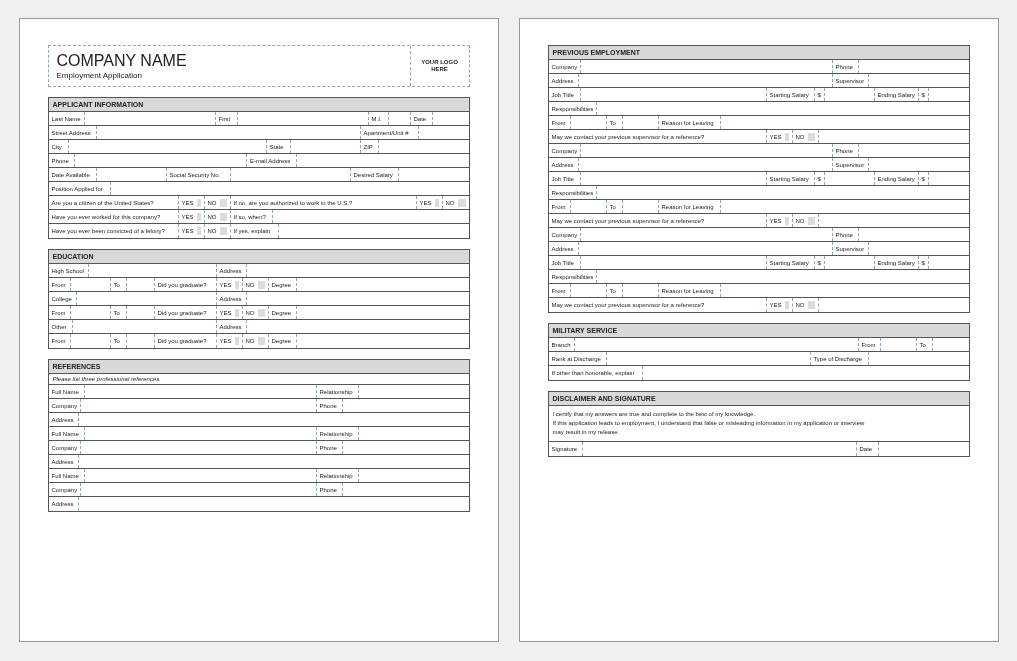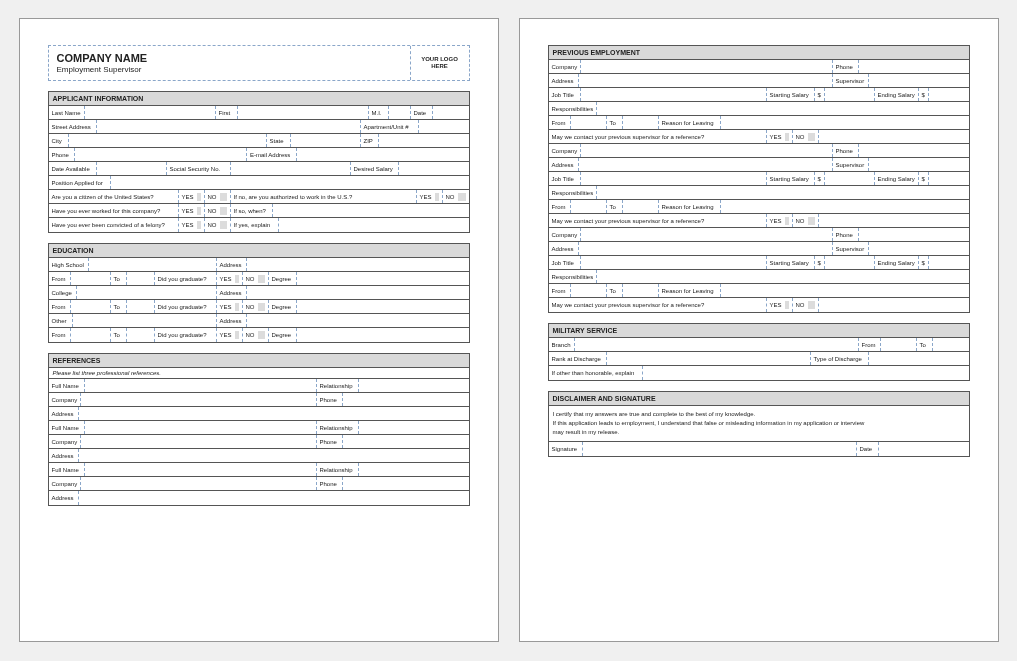--- a/index.html
+++ b/index.html
@@ -26,21 +26,21 @@
   }
   .header-row {
     display: flex;
     align-items: stretch;
   }
   .company-box {
     flex: 1;
     padding: 6px 8px;
     border-right: 1px dashed #8aa6c9;
   }
-  .company-name { font-weight: bold; font-size: 11px; }
+  .company-name { font-weight: normal; font-size: 16px; }
   .subtitle { font-size: 8px; margin-top: 1px; }
   .logo-box {
     width: 58px;
     display: flex;
     align-items: center;
     justify-content: center;
     font-size: 6px;
     font-weight: bold;
     text-align: center;
     line-height: 1.2;
@@ -90,21 +90,21 @@
 </style>
 </head>
 <body>
 
 <div class="page">
 
   <div class="header-wrap">
     <div class="header-row">
       <div class="company-box">
         <div class="company-name">COMPANY NAME</div>
-        <div class="subtitle">Employment Supervisor</div>
+        <div class="subtitle">Employment Application</div>
       </div>
       <div class="logo-box">YOUR LOGO HERE</div>
     </div>
   </div>
 
   <div class="spacer"></div>
 
   <div class="sect">
     <div class="sect-title">APPLICANT INFORMATION</div>
     <div class="row">

